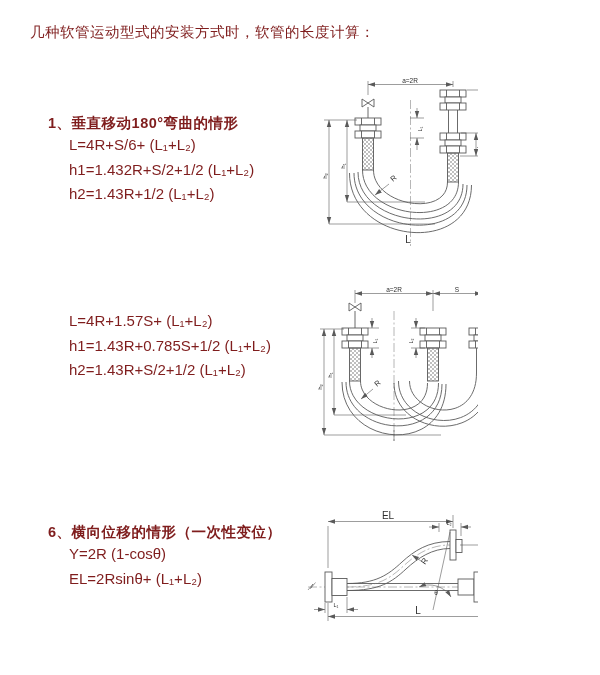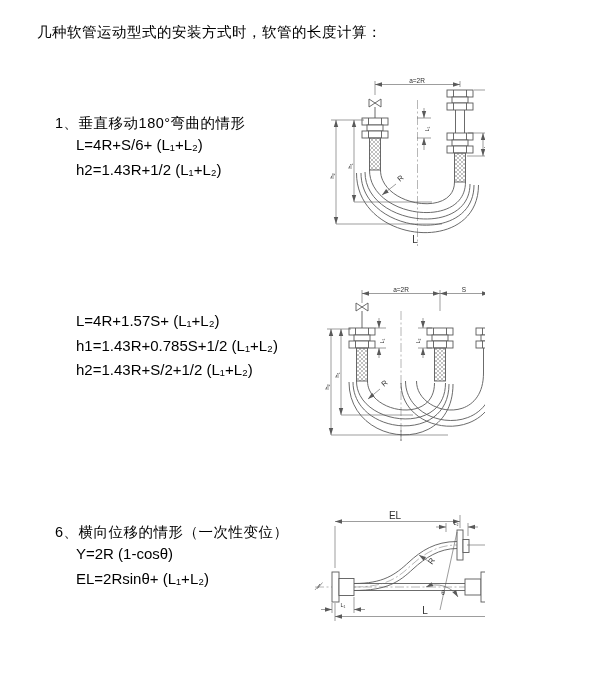--- a/index.html
+++ b/index.html
@@ -1,41 +1,42 @@
 <!DOCTYPE html>
 <html><head>
 <meta charset="utf-8">
 <style>
   html,body{margin:0;padding:0;background:#ffffff;}
   .page{
     position:relative;width:478px;height:675px;background:#fff;overflow:hidden;
-    font-family:"Liberation Sans","DejaVu Sans",sans-serif;color:#000000;margin-left:7px;
+    font-family:"Liberation Sans","DejaVu Sans",sans-serif;color:#7f1d1d;
   }
   .title{position:absolute;left:30px;top:22px;font-size:14.5px;line-height:20px;letter-spacing:.5px;white-space:nowrap;}
   .sec{position:absolute;left:48px;}
-  .sec-heading{font-size:14.5px;line-height:20px;letter-spacing:.5px;white-space:nowrap;}
+  .sec-heading{font-size:14.5px;line-height:20px;letter-spacing:.5px;white-space:nowrap;font-weight:bold;}
   .formula{font-size:15px;line-height:24.5px;margin-left:21px;white-space:nowrap;}
   .diag{position:absolute;}
   svg text{fill:#2f2f2f;font-family:"Liberation Sans","DejaVu Sans",sans-serif;}
   .s{stroke:#5a5a5a;fill:none;stroke-width:.9;}
   .sf{stroke:#5a5a5a;fill:#ffffff;stroke-width:.9;}
   .d{stroke:#5a5a5a;fill:none;stroke-width:.6;}
   .cl{stroke:#7a7a7a;fill:none;stroke-width:.55;stroke-dasharray:9 2.5 2 2.5;}
   .ht{fill:url(#hatchp);stroke:#5a5a5a;stroke-width:.9;}
 </style>
 </head>
 <body>
 
 <div class="page">
 
   <div class="title">几种软管运动型式的安装方式时，软管的长度计算：</div>
 
   <div class="sec" style="top:113px">
     <div class="sec-heading">1、垂直移动180°弯曲的情形</div>
     <div class="formula">L=4R+S/6+ (L₁+L₂)</div>
+    <div class="formula">h1=1.432R+S/2+1/2 (L₁+L₂)</div>
     <div class="formula">h2=1.43R+1/2 (L₁+L₂)</div>
   </div>
 
   <div class="sec" style="top:309px">
     <div class="formula">L=4R+1.57S+ (L₁+L₂)</div>
     <div class="formula">h1=1.43R+0.785S+1/2 (L₁+L₂)</div>
     <div class="formula">h2=1.43R+S/2+1/2 (L₁+L₂)</div>
   </div>
 
   <div class="sec" style="top:522px">

